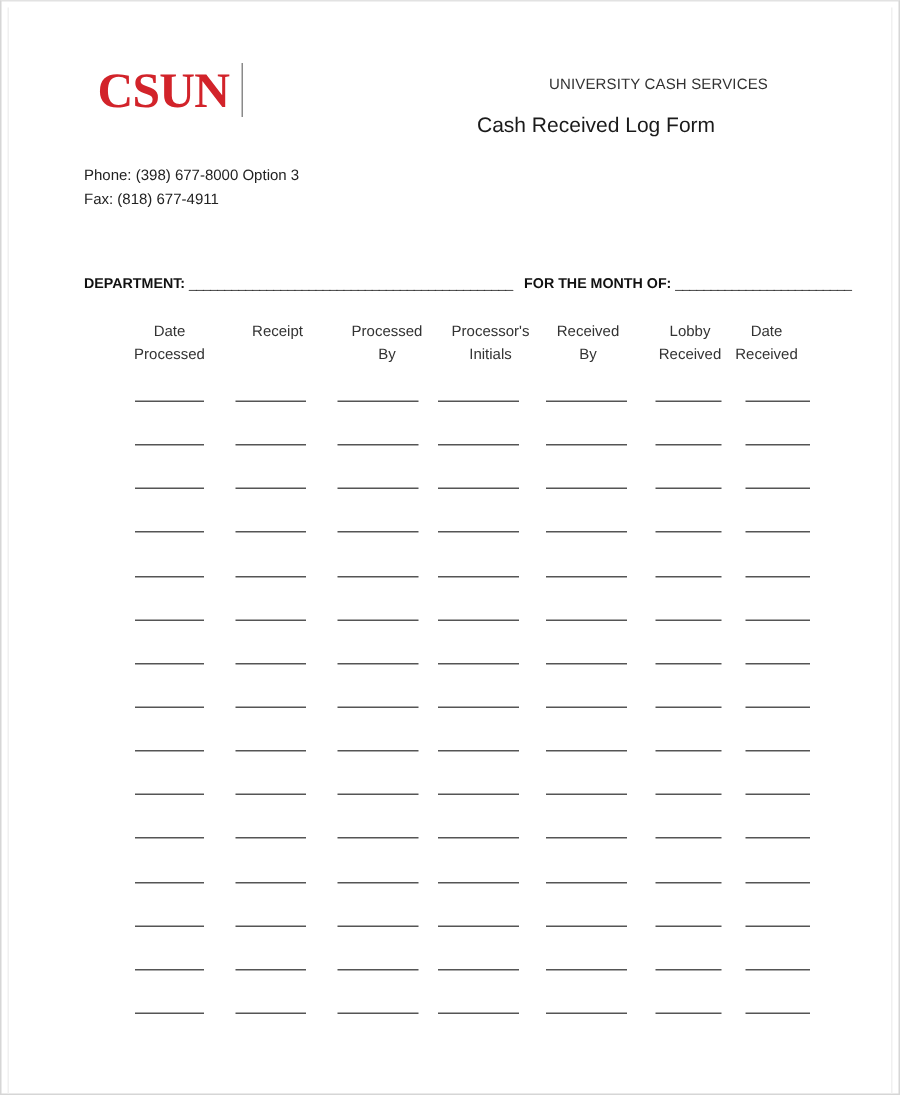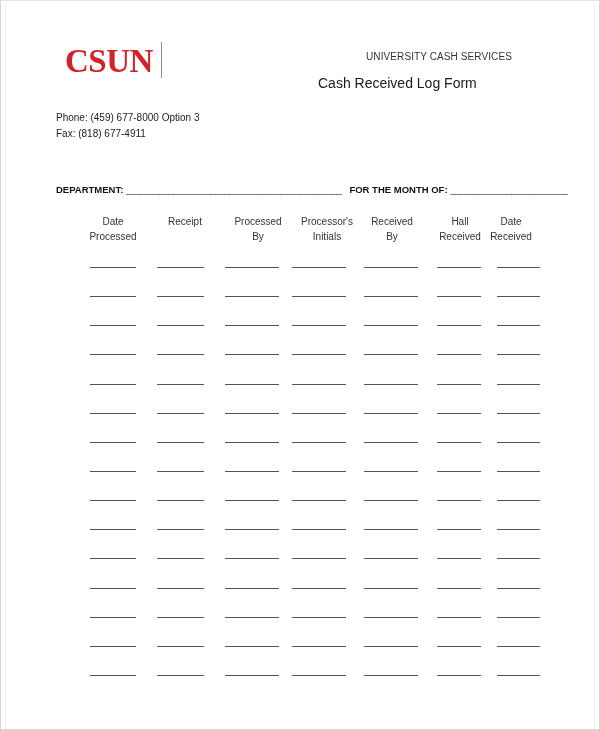--- a/index.html
+++ b/index.html
@@ -33,21 +33,21 @@
 
 <div class="logo">
   <span class="logo-csun">CSUN</span>
   <span class="logo-divider"></span>
 </div>
 
 <div class="dept-name">UNIVERSITY CASH SERVICES</div>
 <div class="form-title">Cash Received Log Form</div>
 
 <div class="contact">
-  <div>Phone:  (459) 677-8000 Option 3</div>
+  <div>Phone:  (398) 677-8000 Option 3</div>
   <div>Fax: (818) 677-4911</div>
 </div>
 
 <div class="fields-line">
   <span>DEPARTMENT:</span>
   <span class="blank">______________________________________________</span>
   &nbsp;
   <span>FOR THE MONTH OF:</span>
   <span class="blank">_________________________</span>
 </div>
@@ -67,21 +67,21 @@
     </div>
     <div class="col-header" style="left: 287px;">
       <div>Processor's</div>
       <div>Initials</div>
     </div>
     <div class="col-header" style="left: 352px;">
       <div>Received</div>
       <div>By</div>
     </div>
     <div class="col-header" style="left: 420px;">
-      <div>Hall</div>
+      <div>Lobby</div>
       <div>Received</div>
     </div>
     <div class="col-header" style="left: 471px;">
       <div>Date</div>
       <div>Received</div>
     </div>
     <div class="cell-blank" style="left: 90px; width: 46px; top: 267px;"></div>
     <div class="cell-blank" style="left: 157px; width: 47px; top: 267px;"></div>
     <div class="cell-blank" style="left: 225px; width: 54px; top: 267px;"></div>
     <div class="cell-blank" style="left: 292px; width: 54px; top: 267px;"></div>

